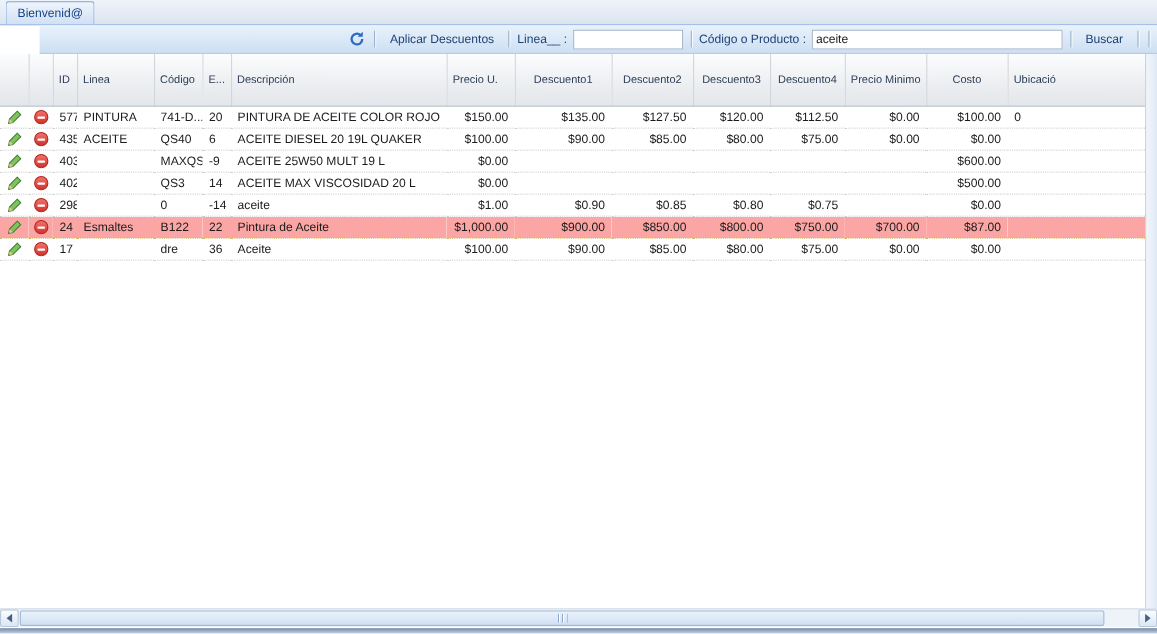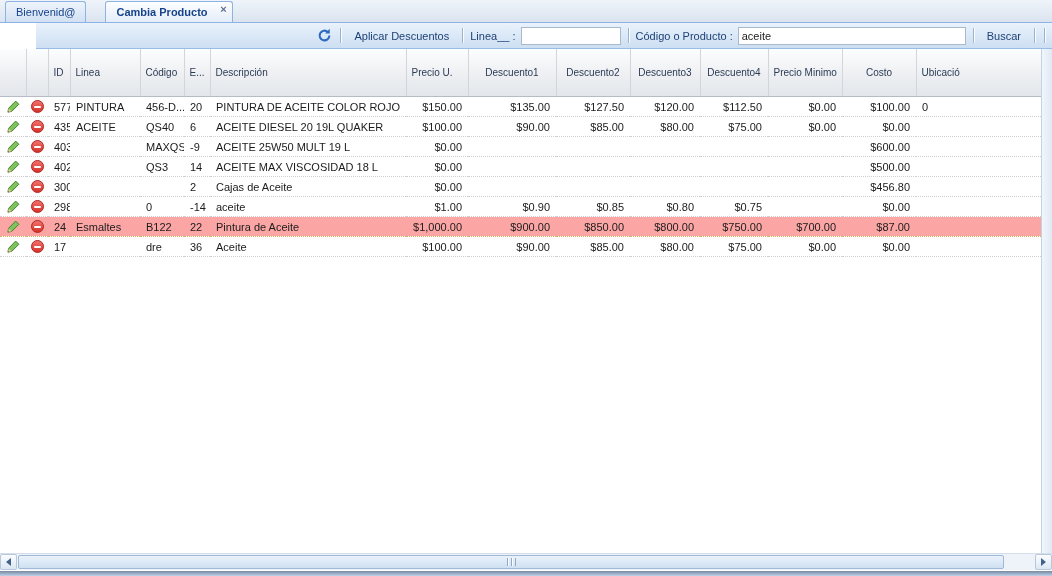--- a/index.html
+++ b/index.html
@@ -2,21 +2,21 @@
 <html><head>
 <meta charset="utf-8">
 <style>
   * { margin:0; padding:0; box-sizing:border-box; }
   html,body { width:1052px; height:576px; overflow:hidden;
     font-family:"Liberation Sans", sans-serif; background:#e7eef7; }
   .app { width:1052px; height:576px; background:#fff; display:flex; flex-direction:column; }
 
   
   .tabstrip { height:23px; background:linear-gradient(#eff4fa,#dbe4ef);
-    border-bottom:1px solid #8db2e3; display:flex; align-items:flex-end; padding-left:5px; gap:19px; }
+    border-bottom:1px solid #8db2e3; display:flex; align-items:flex-end; padding-left:5px; gap:3px; }
   .tab { height:21px; border:1px solid #8db2e3; border-bottom:none; border-radius:3px 3px 0 0;
     background:linear-gradient(#eef4fb,#d2e0f2); color:#15428b; font-size:11px;
     padding:4px 10px 3px; cursor:pointer; white-space:nowrap; position:relative; }
   .tab.active { background:linear-gradient(#fdfeff,#e4edf9); font-weight:bold; padding-right:24px; }
   .tab-close { position:absolute; top:2px; right:5px; font-size:11px; line-height:10px;
     color:#5b6f8f; font-weight:bold; cursor:pointer; }
 
   
   .toolbar { height:26px; background:linear-gradient(#e9f2fc,#cddff2);
     border-bottom:1px solid #99bbe8; display:flex; align-items:center;
@@ -80,24 +80,20 @@
     background:linear-gradient(#76889f,#c0d2ea); }
 </style>
 </head>
 <body>
 
 <div class="app">
 
   <div class="tabstrip">
     <div class="tab">
       <span>Bienvenid@</span>
-    </div>
-    <div class="tab active">
-      <span>Cambia Producto</span>
-      <span class="tab-close">×</span>
     </div>
   </div>
 
   <div class="toolbar">
     <span class="refresh">
       <svg width="15" height="15" viewBox="0 0 16 16">
         <path d="M13.2 8a5.2 5.2 0 1 1-1.7-3.85" fill="none" stroke="#2e6bc0" stroke-width="2.2"></path>
         <path d="M13.6 0.8 v5 h-5 z" fill="#2e6bc0"></path>
       </svg>
     </span>
@@ -157,21 +153,21 @@
         <tbody id="grid-body">
             <tr>
               <td class="icon-cell"><svg class="edit-icon" viewBox="0 0 16 16">
                   <path d="M10.3 2.2l3.4 3.4-7.6 7.6-4.1.8.8-4.1z" fill="#7ec35c" stroke="#3f7d2a" stroke-width="1"></path>
                   <path d="M3 10.1l2.9 2.9-3.7.8z" fill="#e9c992"></path>
                   <path d="M2.4 12.9l.8.8-1.1.3z" fill="#4a4a4a"></path>
                 </svg></td>
               <td class="icon-cell"><span class="del-icon"></span></td>
               <td>577</td>
               <td>PINTURA</td>
-              <td>456-D...</td>
+              <td>741-D...</td>
               <td>20</td>
               <td>PINTURA DE ACEITE COLOR ROJO</td>
               <td class="r">$150.00</td>
               <td class="r">$135.00</td>
               <td class="r">$127.50</td>
               <td class="r">$120.00</td>
               <td class="r">$112.50</td>
               <td class="r">$0.00</td>
               <td class="r">$100.00</td>
               <td>0</td>
@@ -222,49 +218,28 @@
               <td class="icon-cell"><svg class="edit-icon" viewBox="0 0 16 16">
                   <path d="M10.3 2.2l3.4 3.4-7.6 7.6-4.1.8.8-4.1z" fill="#7ec35c" stroke="#3f7d2a" stroke-width="1"></path>
                   <path d="M3 10.1l2.9 2.9-3.7.8z" fill="#e9c992"></path>
                   <path d="M2.4 12.9l.8.8-1.1.3z" fill="#4a4a4a"></path>
                 </svg></td>
               <td class="icon-cell"><span class="del-icon"></span></td>
               <td>402</td>
               <td></td>
               <td>QS3</td>
               <td>14</td>
-              <td>ACEITE MAX VISCOSIDAD 18 L</td>
+              <td>ACEITE MAX VISCOSIDAD 20 L</td>
               <td class="r">$0.00</td>
               <td class="r"></td>
               <td class="r"></td>
               <td class="r"></td>
               <td class="r"></td>
               <td class="r"></td>
               <td class="r">$500.00</td>
-              <td></td>
-            </tr>
-            <tr>
-              <td class="icon-cell"><svg class="edit-icon" viewBox="0 0 16 16">
-                  <path d="M10.3 2.2l3.4 3.4-7.6 7.6-4.1.8.8-4.1z" fill="#7ec35c" stroke="#3f7d2a" stroke-width="1"></path>
-                  <path d="M3 10.1l2.9 2.9-3.7.8z" fill="#e9c992"></path>
-                  <path d="M2.4 12.9l.8.8-1.1.3z" fill="#4a4a4a"></path>
-                </svg></td>
-              <td class="icon-cell"><span class="del-icon"></span></td>
-              <td>300</td>
-              <td></td>
-              <td></td>
-              <td>2</td>
-              <td>Cajas de Aceite</td>
-              <td class="r">$0.00</td>
-              <td class="r"></td>
-              <td class="r"></td>
-              <td class="r"></td>
-              <td class="r"></td>
-              <td class="r"></td>
-              <td class="r">$456.80</td>
               <td></td>
             </tr>
             <tr>
               <td class="icon-cell"><svg class="edit-icon" viewBox="0 0 16 16">
                   <path d="M10.3 2.2l3.4 3.4-7.6 7.6-4.1.8.8-4.1z" fill="#7ec35c" stroke="#3f7d2a" stroke-width="1"></path>
                   <path d="M3 10.1l2.9 2.9-3.7.8z" fill="#e9c992"></path>
                   <path d="M2.4 12.9l.8.8-1.1.3z" fill="#4a4a4a"></path>
                 </svg></td>
               <td class="icon-cell"><span class="del-icon"></span></td>
               <td>298</td>

